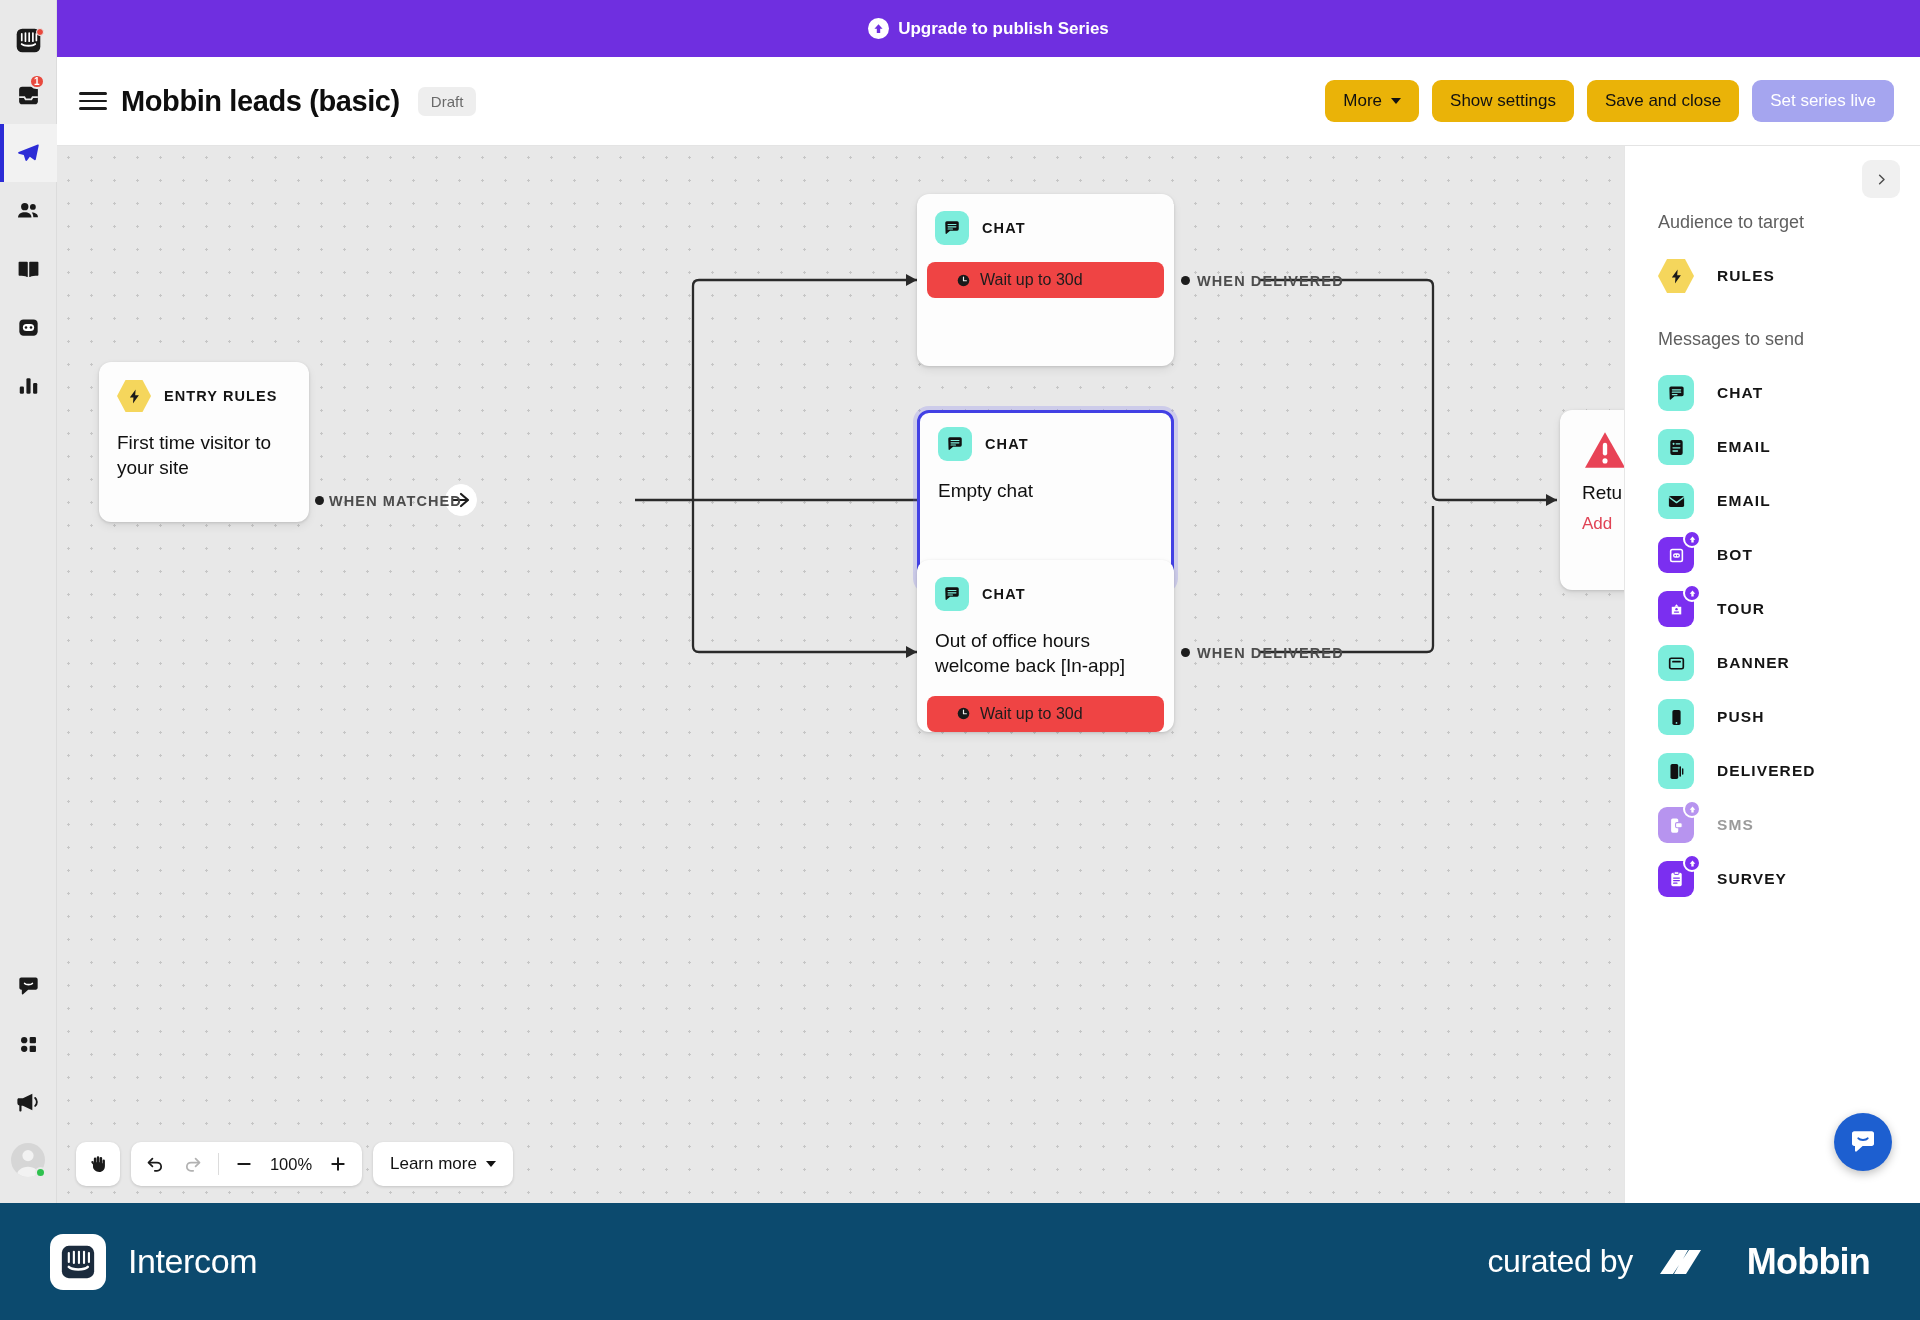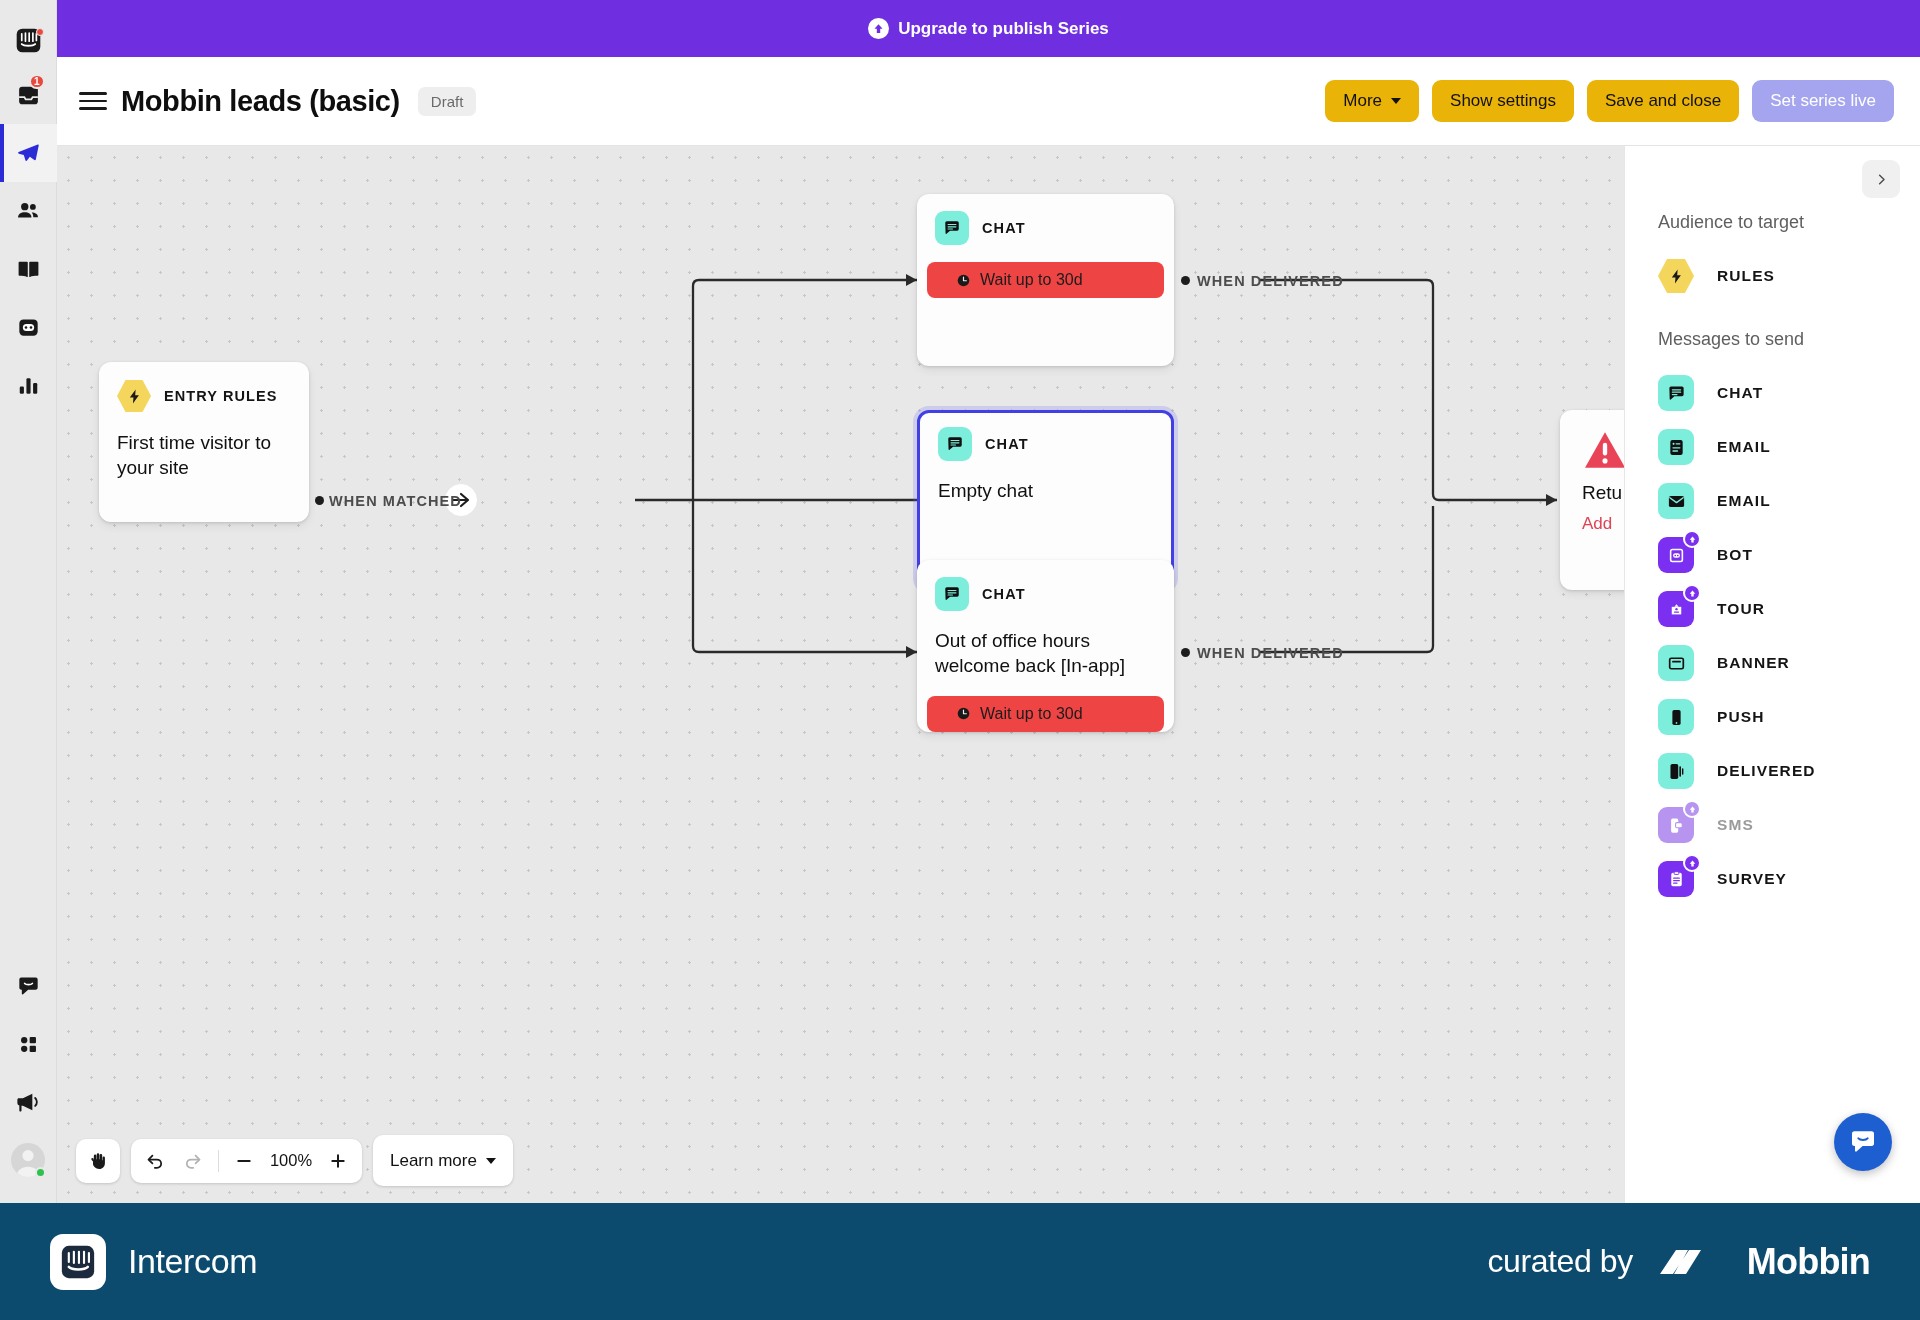--- a/index.html
+++ b/index.html
@@ -129,21 +129,21 @@
   }
   .zbtn {
     width: 36px; height: 36px; display: flex; align-items: center; justify-content: center;
     cursor: pointer; border-radius: 7px; color: #151515; background: none; border: none;
     font-family: inherit;
   }
   .zbtn.dim { color: #b2b2b2; }
   .zsep { width: 1px; height: 22px; background: #dcdcdc; margin: 0 5px; }
   .zval { font-size: 16.5px; color: #141414; min-width: 54px; text-align: center; }
   .learn {
-    background: #fff; border-radius: 10px; height: 51px; display: flex; align-items: center;
+    background: #fff; border-radius: 10px; height: 44px; display: flex; align-items: center;
     gap: 9px; padding: 0 17px; box-shadow: 0 1px 3px rgba(0,0,0,.16);
     font-size: 17px; color: #121212; cursor: pointer;
   }
 
   
   .panel {
     position: absolute; right: 0; top: 146px; width: 296px; bottom: 117px;
     background: #fff; border-left: 1px solid #e6e6e6; padding: 0 0 0 33px;
   }
   .panel-collapse {

